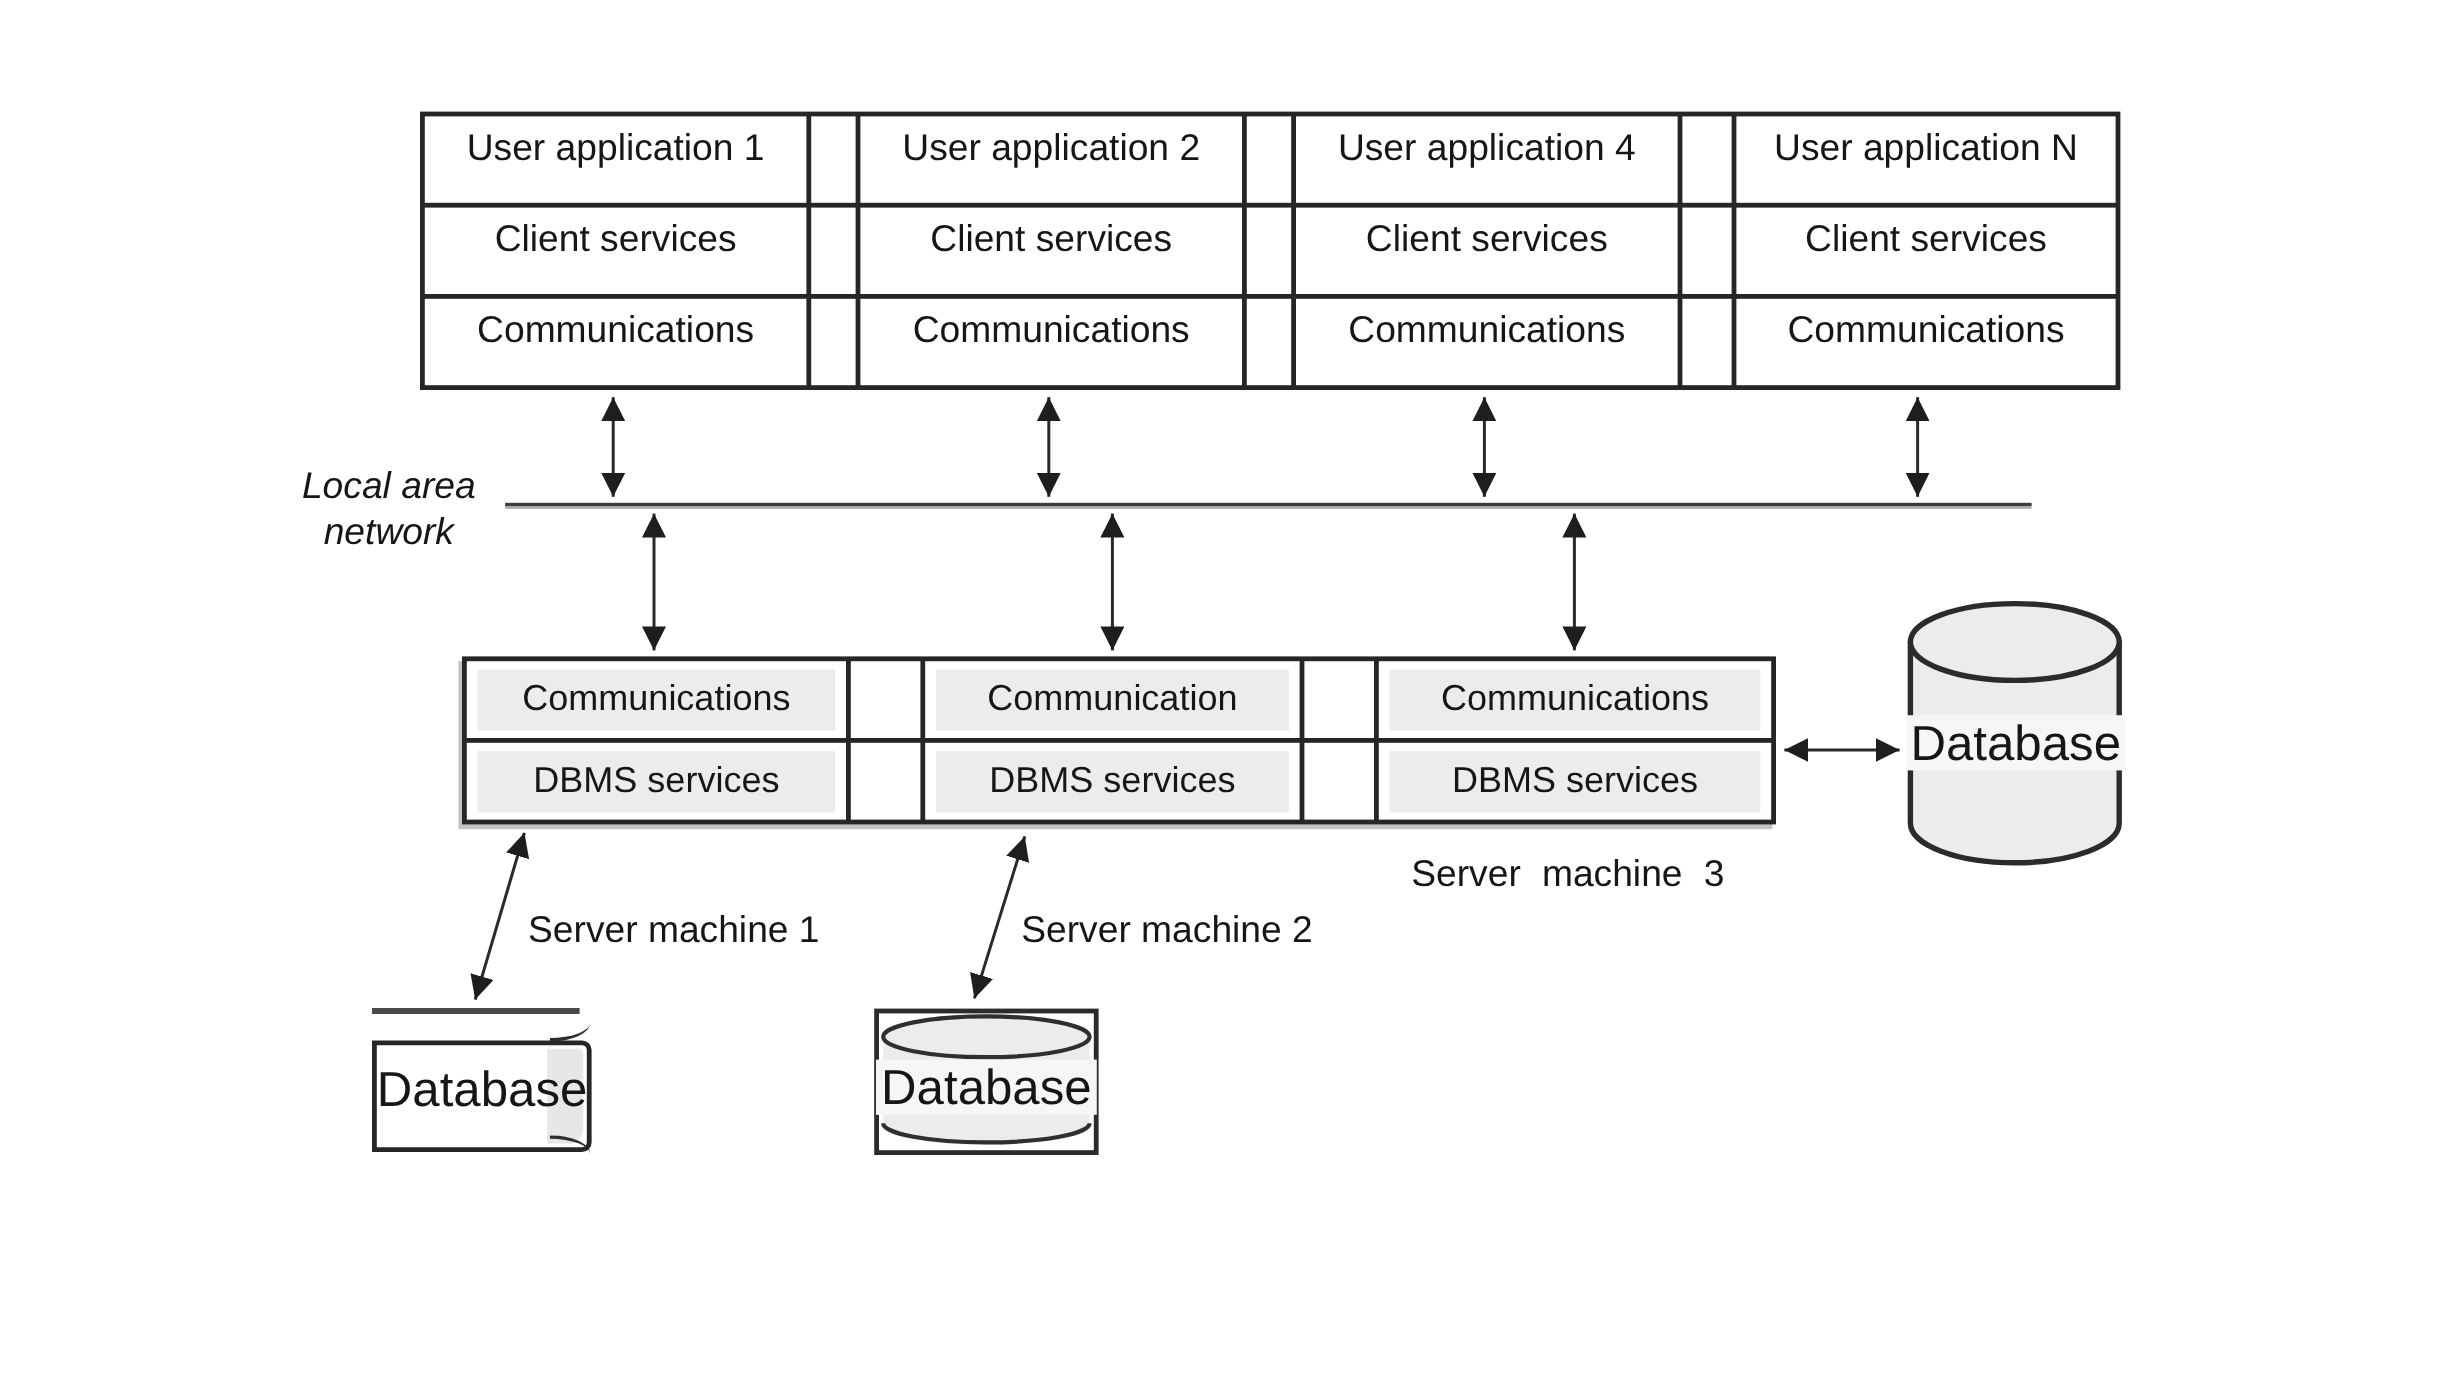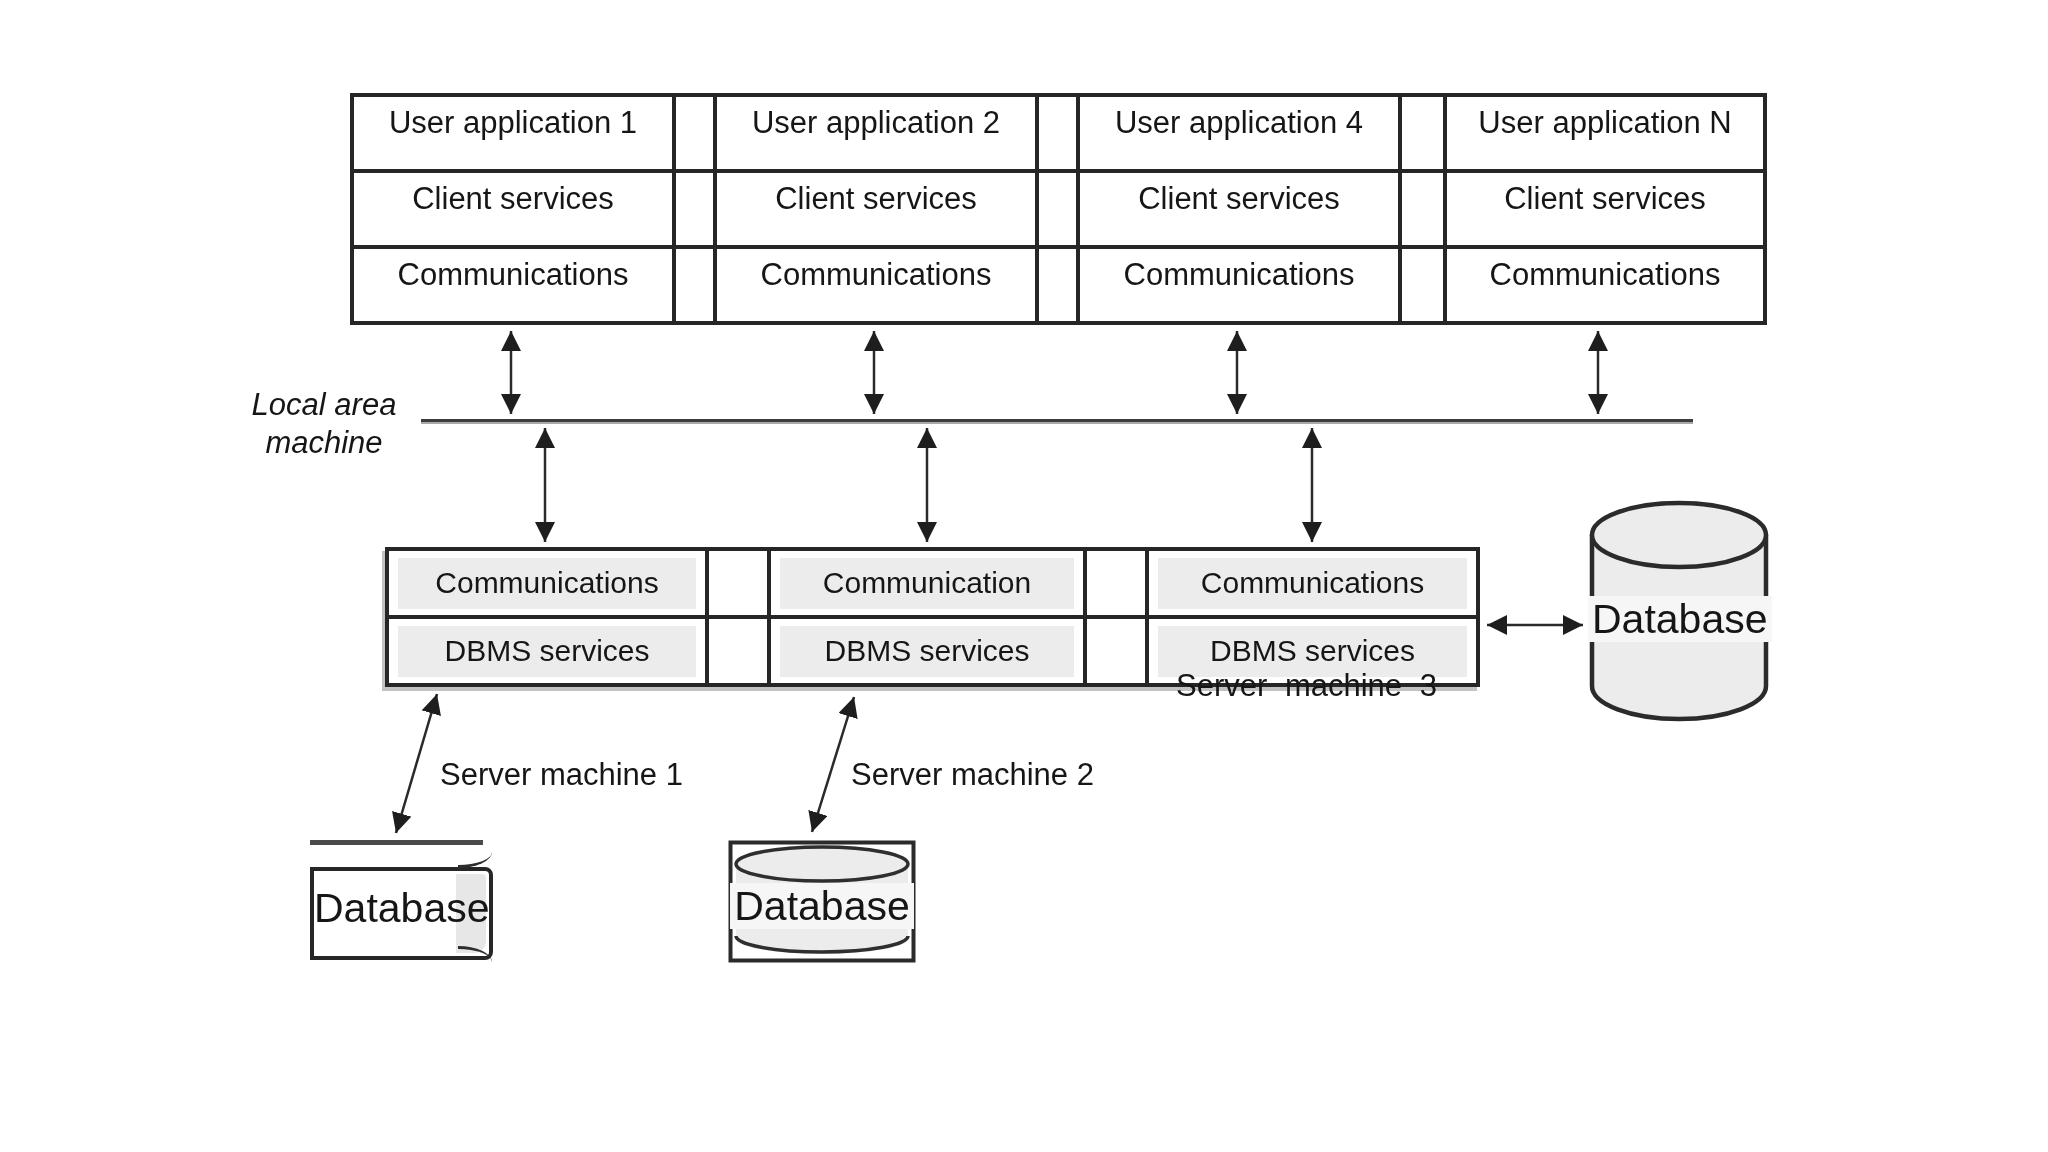--- a/index.html
+++ b/index.html
@@ -39,21 +39,21 @@
   .lan-line {
     position:absolute; left:421px; top:419px; width:1272px; height:5px;
     background:linear-gradient(to bottom, #3d3d3d 0 3px, #a9a9a9 3px 5px);
   }
 
   
   .free-label { position:absolute; font-size:31px; line-height:38px; white-space:nowrap; }
   .lan-label { left:228px; top:386px; width:192px; text-align:center;font-style:italic; }
   .sm1 { left:440px; top:756px; }
   .sm2 { left:851px; top:756px; }
-  .sm3 { left:1176px; top:667px; word-spacing:9px; }
+  .sm3 { left:1176px; top:709px; word-spacing:9px; }
 
   
   .arrows { position:absolute; left:0; top:0; z-index:5; pointer-events:none; }
 
   
   .db { position:absolute; }
   .db svg { display:block; }
   .db-label {
     position:absolute; left:0; right:0; text-align:center; font-size:41px; line-height:36px;
   }
@@ -112,21 +112,21 @@
     <div class="cell">Communications</div>
     <div class="spacer"></div>
     <div class="cell">Communications</div>
     <div class="spacer"></div>
     <div class="cell">Communications</div>
   </div>
 
   <div class="lan-line"></div>
   <div class="free-label lan-label">
     <div>Local area</div>
-    <div>machine</div>
+    <div>network</div>
   </div>
 
   <div class="grid-table server-table">
 
     <div class="server-cell">
       <div class="server-pill">Communications</div>
     </div>
     <div class="spacer"></div>
     <div class="server-cell">
       <div class="server-pill">Communication</div>

